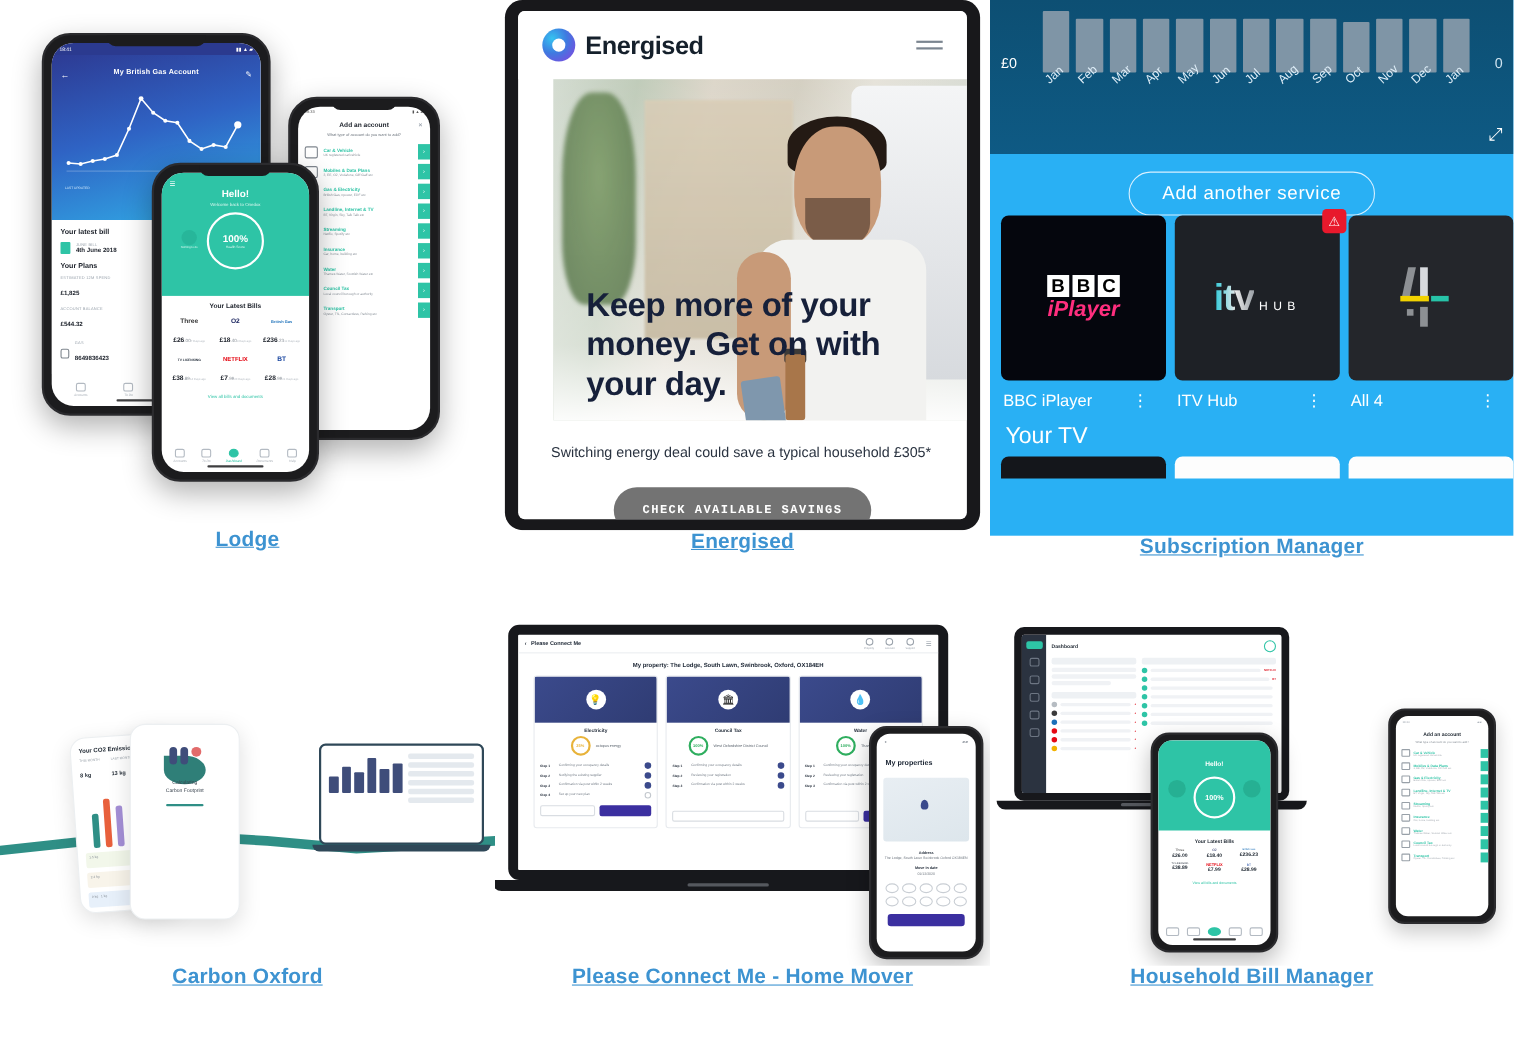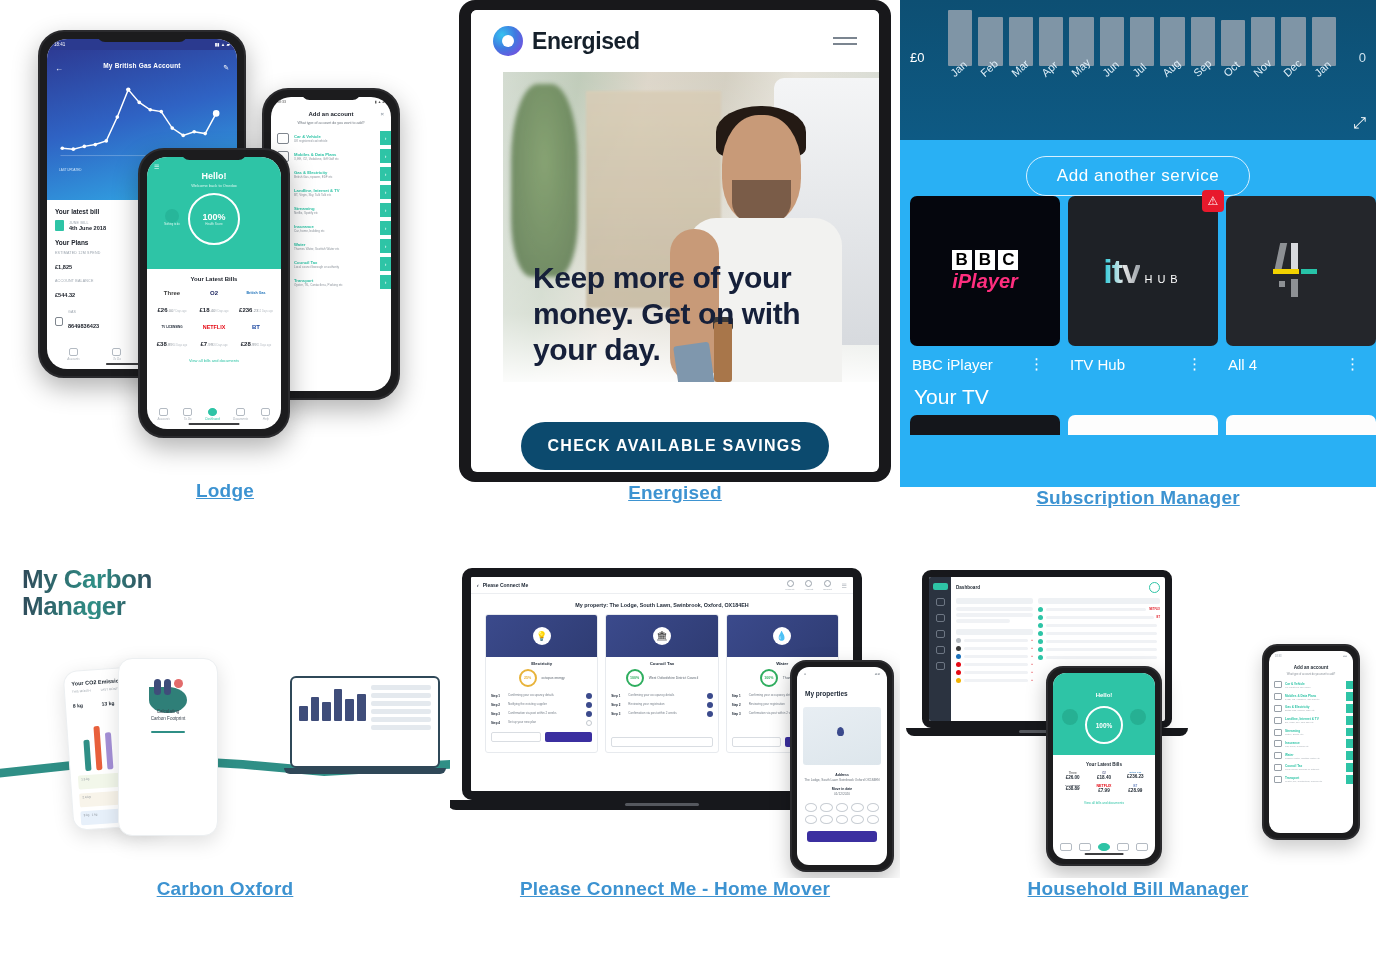--- a/index.html
+++ b/index.html
@@ -103,23 +103,23 @@
   .hero .hair{position:absolute;left:14%;top:-1%;width:70%;height:19%;background:#241a14;border-radius:50% 50% 20% 20%;}
   .hero .beard{position:absolute;left:26%;top:26%;width:46%;height:17%;background:#3a2a20;opacity:.55;border-radius:0 0 50% 50%;}
   .hero .shirt{position:absolute;left:-8%;top:40%;width:120%;height:62%;background:#f2f2f0;border-radius:28px 28px 0 0;}
   .hero .arm{position:absolute;left:-22%;top:44%;width:38%;height:56%;background:#c89a78;border-radius:24px;}
   .hero .cup{position:absolute;left:12%;top:78%;width:14%;height:22%;background:#a8764a;border-radius:3px;}
   .hero .cuplid{position:absolute;left:11%;top:76%;width:16%;height:5%;background:#3c3a38;border-radius:3px;}
   .hero .phone2{position:absolute;left:-18%;top:86%;width:28%;height:16%;background:#7f97ad;border-radius:3px;transform:rotate(-8deg);}
   .hero h1{position:absolute;left:30px;bottom:14px;right:60px;font-size:30px;line-height:1.2;color:#16203a;font-weight:bold;letter-spacing:-.4px;}
   .ebody{padding:18px 30px 0;}
   .ebody p.sub{font-size:13px;line-height:1.65;color:#2a3340;}
-  .ecta{display:block;margin:22px auto 0;background:#0c4a6e;color:#fff;border:none;
-        border-radius:26px;padding:15px 26px;font-size:16px;font-weight:bold;letter-spacing:1.3px;
-        font-family:Liberation Sans, sans-serif;cursor:pointer;}
+  .ecta{display:block;margin:22px auto 0;background:#737373;color:#fff;border:none;
+        border-radius:26px;padding:15px 26px;font-size:11px;font-weight:bold;letter-spacing:1.3px;
+        font-family:Liberation Mono, monospace;cursor:pointer;}
   
   .c3 .thumb{height:487px;background:#29b0f4;position:relative;}
   .smtop{background:linear-gradient(180deg,#0d4f73 0%,#0e5a84 100%);height:140px;position:relative;padding:10px 10px 0;}
   .bars{display:flex;align-items:flex-end;gap:6px;height:56px;padding:0 30px 0 38px;}
   .bars .b{flex:1;background:#7f95a6;border-radius:1px;}
   .axL{position:absolute;left:10px;top:50px;color:#fff;font-size:13px;}
   .axR{position:absolute;right:10px;top:50px;color:#cfe3ef;font-size:13px;}
   .months{display:flex;gap:6px;padding:4px 30px 0 38px;}
   .months span{flex:1;color:#dfeef8;font-size:11px;transform:rotate(-42deg);transform-origin:left top;white-space:nowrap;}
   .leg{position:absolute;bottom:8px;left:0;right:0;display:flex;align-items:center;justify-content:center;gap:12px;color:#eaf4fa;font-size:13.5px;}
@@ -538,20 +538,21 @@
                 <span class="beard"></span>
               <span class="shirt"></span>
                 <span class="arm"></span>
               <span class="cuplid"></span>
                 <span class="cup"></span>
                 <span class="phone2"></span>
             </span>
             <h1>Keep more of your money. Get on with your day.</h1>
           </div>
           <div class="ebody">
+            <p class="sub">Switching energy deal could save a typical household £305*</p>
             <button class="ecta">CHECK AVAILABLE SAVINGS</button>
           </div>
 
         </div>
       </div>
     </div>
     <div class="cap">
       <a href="#">Energised</a>
     </div>
   </div>
@@ -650,24 +651,20 @@
         <i class="pb" style="background:#fdfdfd"></i>
       </div>
     </div>
     <div class="cap">
       <a href="#">Subscription Manager</a>
     </div>
   </div>
 
   <div class="cell c4">
     <div class="thumb">
-      <div class="cmlogo">
-        <span style="display:block">My Carbon</span>
-        <span style="display:block">Manager</span>
-      </div>
       <div class="wave"></div>
 
       <div class="person4">
         <span class="hd"></span>
         <span class="bd"></span>
         <span class="lg"></span>
       </div>
 
       <div class="cmph cmph1">
         <div class="cmtitle">Your CO2 Emissions</div>

